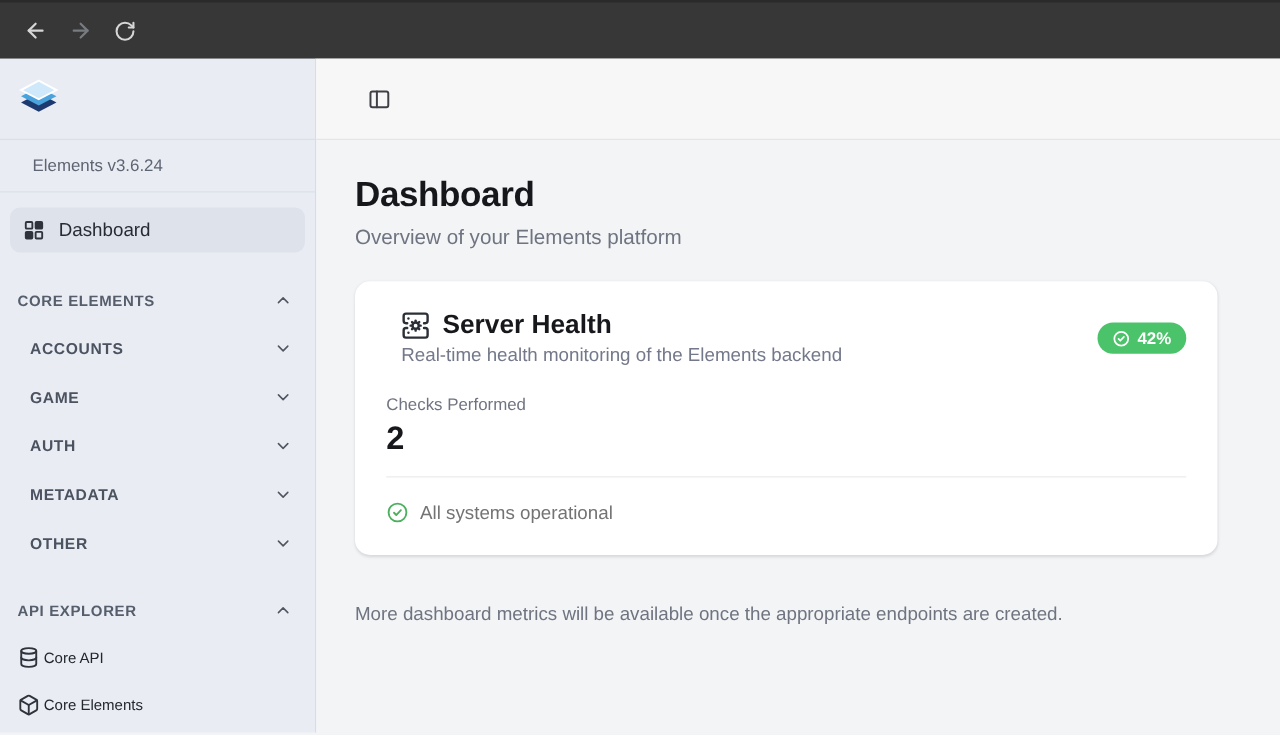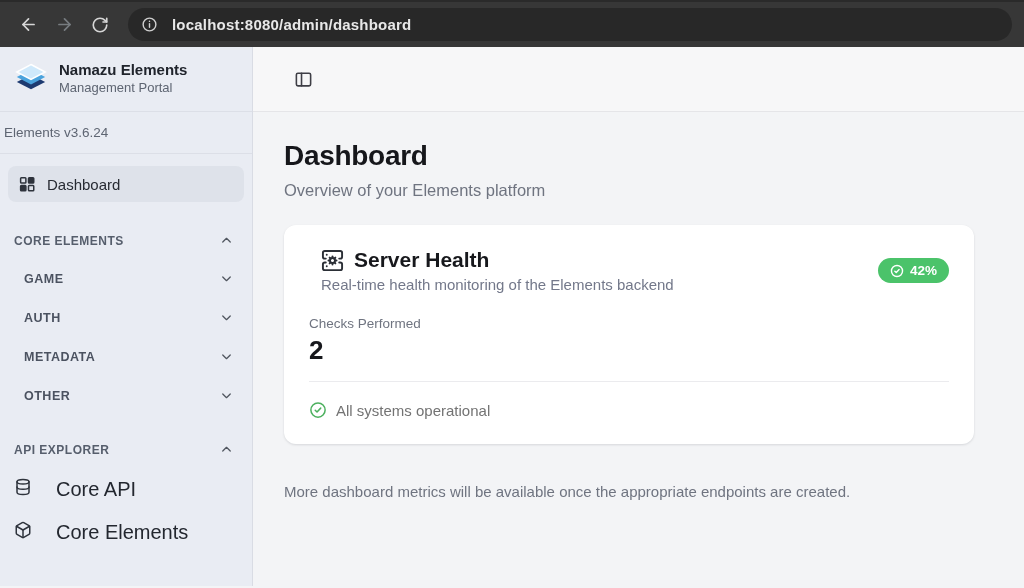--- a/index.html
+++ b/index.html
@@ -22,35 +22,35 @@
   .app { display:flex; height:539px; }
 
   
   .sidebar { width:253px; flex:0 0 253px; background:#e9ecf3; border-right:1px solid #d9dce4;
              overflow:hidden; }
   .brand { display:flex; align-items:center; gap:11px; padding:14px 14px 16px 14px;
            border-bottom:1px solid #dcdfe7; }
   .brand-text { display:flex; flex-direction:column; gap:2px; }
   .brand-title { font-size:15px; font-weight:700; color:#20242c; }
   .brand-sub { font-size:13px; color:#5e6572; }
-  .version-row { padding:13px 4px; font-size:13.5px; color:#5e6572; border-bottom:1px solid #dcdfe7; }
+  .version-row { padding:13px 26px; font-size:13.5px; color:#5e6572; border-bottom:1px solid #dcdfe7; }
   .side-nav { padding:12px 8px 0 8px; }
   .nav-item { display:flex; align-items:center; gap:11px; padding:9px 10px; border-radius:8px;
               font-size:15px; color:#272b33; cursor:pointer; }
   .nav-item.active { background:#dee2ea; }
   .nav-item .ic { color:#2e333c; display:flex; }
   .section-header { display:flex; align-items:center; justify-content:space-between;
                     padding:11px 10px 11px 6px; margin-top:16px; font-size:12px; font-weight:700;
                     letter-spacing:.5px; color:#565e6c; cursor:pointer; }
   .section-header.first { margin-top:20px; }
   .sub-item { display:flex; align-items:center; justify-content:space-between;
               padding:12px 10px 12px 16px; font-size:12.5px; font-weight:600; letter-spacing:.5px;
               color:#4b5260; cursor:pointer; }
   .chev { color:#50565f; display:flex; }
-  .api-item { display:flex; gap:24px; padding:10px 6px; font-size:20px;
+  .api-item { display:flex; align-items:center; gap:3px; padding:10px 6px; font-size:12px;
               color:#23272f; cursor:pointer; }
   .api-item .ic { color:#2e333c; display:flex; }
 
   
   .main { flex:1; display:flex; flex-direction:column; background:#f3f4f6; min-width:0; }
   .topbar { height:65px; flex:0 0 65px; background:#f7f7f8; border-bottom:1px solid #e5e5e8;
             display:flex; align-items:center; padding:0 30px; }
   .panel-toggle { width:30px; height:30px; display:flex; align-items:center; justify-content:center;
                   color:#3f3f46; cursor:pointer; border-radius:6px; margin-left:5px; }
   .content { padding:28px 31px; }
@@ -97,47 +97,33 @@
     </span>
   </div>
   <div class="nav-btn">
     <span>
       <svg width="18" height="18" viewBox="0 0 24 24" fill="none" stroke="currentColor" stroke-width="2.2" stroke-linecap="round" stroke-linejoin="round">
           <path d="M21 12a9 9 0 1 1-9-9c2.52 0 4.93 1 6.74 2.74L21 8"></path>
           <path d="M21 3v5h-5"></path>
         </svg>
     </span>
   </div>
-  <div class="url-pill">
-    <span class="site-info">
-      <svg width="17" height="17" viewBox="0 0 24 24" fill="none" stroke="currentColor" stroke-width="2" stroke-linecap="round">
-          <circle cx="12" cy="12" r="9"></circle>
-          <line x1="12" y1="11" x2="12" y2="16"></line>
-          <line x1="12" y1="7.5" x2="12" y2="7.6"></line>
-        </svg>
-    </span>
-    <span class="url-text">localhost:8080/admin/dashboard</span>
-  </div>
 </div>
 
 <div class="app">
 
   <div class="sidebar">
     <div class="brand">
       <span>
         <svg width="34" height="34" viewBox="0 0 24 24">
           <polygon points="12,9.5 22,14.8 12,20 2,14.8" fill="#1d3a70"></polygon>
           <polygon points="12,6 22,11.3 12,16.5 2,11.3" fill="#4aa3dd"></polygon>
           <polygon points="12,2.5 22,7.8 12,13 2,7.8" fill="#cfe9fb" stroke="#ffffff" stroke-width="1.1"></polygon>
         </svg>
       </span>
-      <div class="brand-text">
-        <span class="brand-title">Namazu Elements</span>
-        <span class="brand-sub">Management Portal</span>
-      </div>
     </div>
     <div class="version-row">Elements v3.6.24</div>
 
     <div class="side-nav">
       <div class="nav-item active">
         <span class="ic">
           <svg width="18" height="18" viewBox="0 0 24 24" fill="none" stroke="currentColor" stroke-width="2" stroke-linejoin="round">
             <rect x="3.5" y="3.5" width="7" height="7" rx="1"></rect>
             <rect x="14" y="3.5" width="7" height="7" rx="1" fill="currentColor"></rect>
             <rect x="3.5" y="14" width="7" height="7" rx="1" fill="currentColor"></rect>
@@ -149,20 +135,28 @@
 
       <div class="section-header first">
         <span>CORE ELEMENTS</span>
         <span class="chev">
           <svg width="15" height="15" viewBox="0 0 24 24" fill="none" stroke="currentColor" stroke-width="2" stroke-linecap="round" stroke-linejoin="round">
               <polyline points="6 14.5 12 8.5 18 14.5"></polyline>
             </svg>
         </span>
       </div>
 
+      <div class="sub-item">
+        <span>ACCOUNTS</span>
+        <span class="chev">
+          <svg width="15" height="15" viewBox="0 0 24 24" fill="none" stroke="currentColor" stroke-width="2" stroke-linecap="round" stroke-linejoin="round">
+              <polyline points="6 9.5 12 15.5 18 9.5"></polyline>
+            </svg>
+        </span>
+      </div>
       <div class="sub-item">
         <span>GAME</span>
         <span class="chev">
           <svg width="15" height="15" viewBox="0 0 24 24" fill="none" stroke="currentColor" stroke-width="2" stroke-linecap="round" stroke-linejoin="round">
               <polyline points="6 9.5 12 15.5 18 9.5"></polyline>
             </svg>
         </span>
       </div>
       <div class="sub-item">
         <span>AUTH</span>

